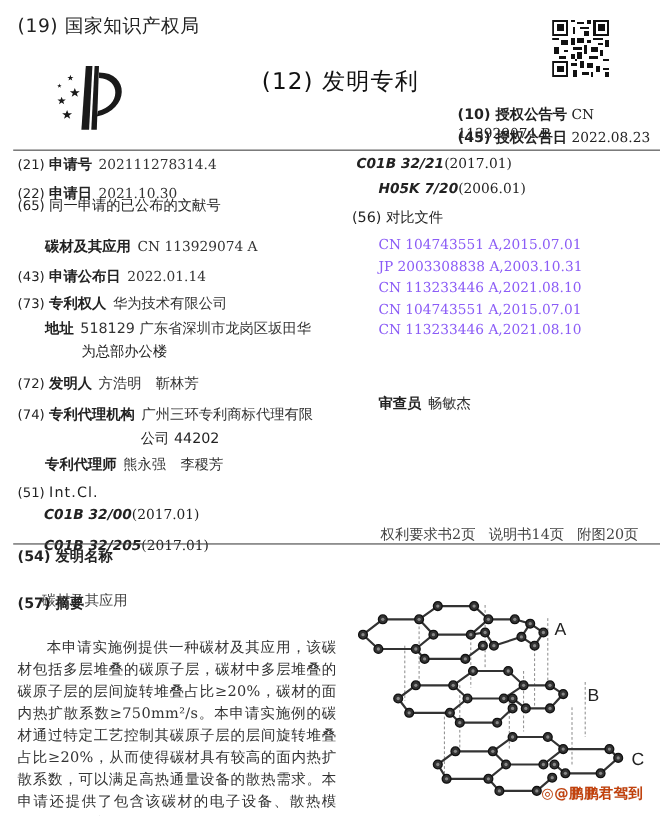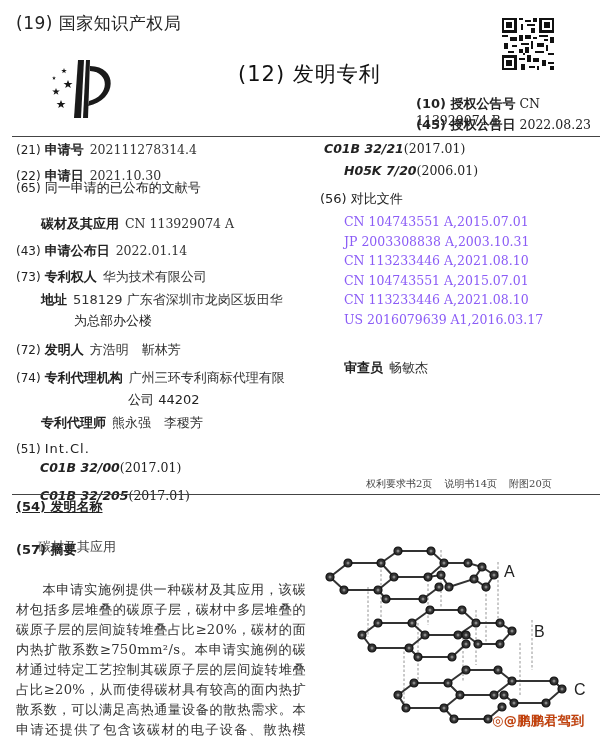--- a/index.html
+++ b/index.html
@@ -17,21 +17,21 @@
     .pubinfo .val { font-family: "DejaVu Serif", "Liberation Serif", serif; font-weight: normal; font-size: 12.5px; margin-left: 4px; }
     .rule { left: 12px; width: 588px; height: 0; border-top: 1.5px solid #444; }
     .field { font-size: 13px; line-height: 19px; color: #222; white-space: nowrap; }
     .field .num { font-weight: normal; font-size: 12px; margin-right: 4px; }
     .field .lbl { font-weight: bold; }
     .field .val { font-family: "DejaVu Serif", "Liberation Serif", serif; font-size: 12.5px; margin-left: 6px; color: #333; }
     .field .cjkval { font-size: 13px; margin-left: 6px; color: #333; }
     .ipc { font-family: "DejaVu Sans", sans-serif; font-style: italic; font-weight: bold; font-size: 12.5px; color: #222; }
     .ipc .yr { font-style: normal; font-weight: normal; font-family: "DejaVu Serif", "Liberation Serif", serif; font-size: 12.5px; }
     .ref { font-family: "DejaVu Serif", "Liberation Serif", serif; font-size: 12.5px; color: #8b5cf6; line-height: 19.5px; }
-    .pages { left: 366px; top: 477px; font-family: "DejaVu Serif", "Liberation Serif", serif; font-size: 10px; color: #444; word-spacing: 2px; }
+    .pages { left: 346px; top: 477px; font-family: "DejaVu Serif", "Liberation Serif", serif; font-size: 13px; color: #444; word-spacing: 2px; }
     .pages span { margin-right: 12px; }
     .abstract { left: 16px; top: 580px; width: 290px; font-family: "DejaVu Serif", "Liberation Serif", serif; font-size: 13.2px; line-height: 20px; color: #333; text-align: justify; text-indent: 2em; letter-spacing: 0.3px; }
     .figure { left: 318px; top: 535px; width: 282px; height: 200px; }
     .watermark { left: 492px; top: 712px; font-size: 13px; color: #c2410c; font-weight: bold; letter-spacing: 0.5px; text-shadow: 0 0 1px #e0e0e0; }
   </style>
 </head>
 <body>
 
 <div class="abs hdr-office">(19) 国家知识产权局</div>
 
@@ -157,33 +157,32 @@
 <div class="abs ipc" style="left:344px; top:163px;">
   <span>H05K 7/20</span><span class="yr">(2006.01)</span>
 </div>
 <div class="abs field" style="left:320px; top:189px;">(56) 对比文件</div>
 <div class="abs" style="left:344px; top:212px;">
   <div class="ref">CN 104743551 A,2015.07.01</div>
   <div class="ref">JP 2003308838 A,2003.10.31</div>
   <div class="ref">CN 113233446 A,2021.08.10</div>
   <div class="ref">CN 104743551 A,2015.07.01</div>
   <div class="ref">CN 113233446 A,2021.08.10</div>
-  <div class="ref">US 2016079639 A1,2016.03.17</div>
 </div>
 <div class="abs field" style="left:344px; top:358px;">
   <span class="lbl">审查员</span><span class="cjkval">畅敏杰</span>
 </div>
 
 <div class="abs pages">
   <span>权利要求书2页</span><span>说明书14页</span><span>附图20页</span>
 </div>
 
 <div class="abs rule" style="top:494px;"></div>
 
-<div class="abs field" style="left:16px; top:497px; font-weight:bold;text-decoration:underline;">(54) 发明名称</div>
+<div class="abs field" style="left:16px; top:497px; font-weight:bold;">(54) 发明名称</div>
 <div class="abs field" style="left:38px; top:518px; font-family:'DejaVu Serif','Liberation Serif',serif; color:#444;margin-top:19px;">碳材及其应用</div>
 <div class="abs field" style="left:16px; top:540px; font-weight:bold;">(57) 摘要</div>
 <div class="abs abstract">本申请实施例提供一种碳材及其应用，该碳材包括多层堆叠的碳原子层，碳材中多层堆叠的碳原子层的层间旋转堆叠占比≥20%，碳材的面内热扩散系数≥750mm²/s。本申请实施例的碳材通过特定工艺控制其碳原子层的层间旋转堆叠占比≥20%，从而使得碳材具有较高的面内热扩散系数，可以满足高热通量设备的散热需求。本申请还提供了包含该碳材的电子设备、散热模组、电池系统和半导体结构。</div>
 
 <svg class="abs figure" viewBox="0 0 282 200">
   <defs>
     <g id="atom">
         <circle r="4" fill="#333" stroke="#111" stroke-width="1.2"></circle>
         <circle r="1.5" fill="#888"></circle>
       </g>

